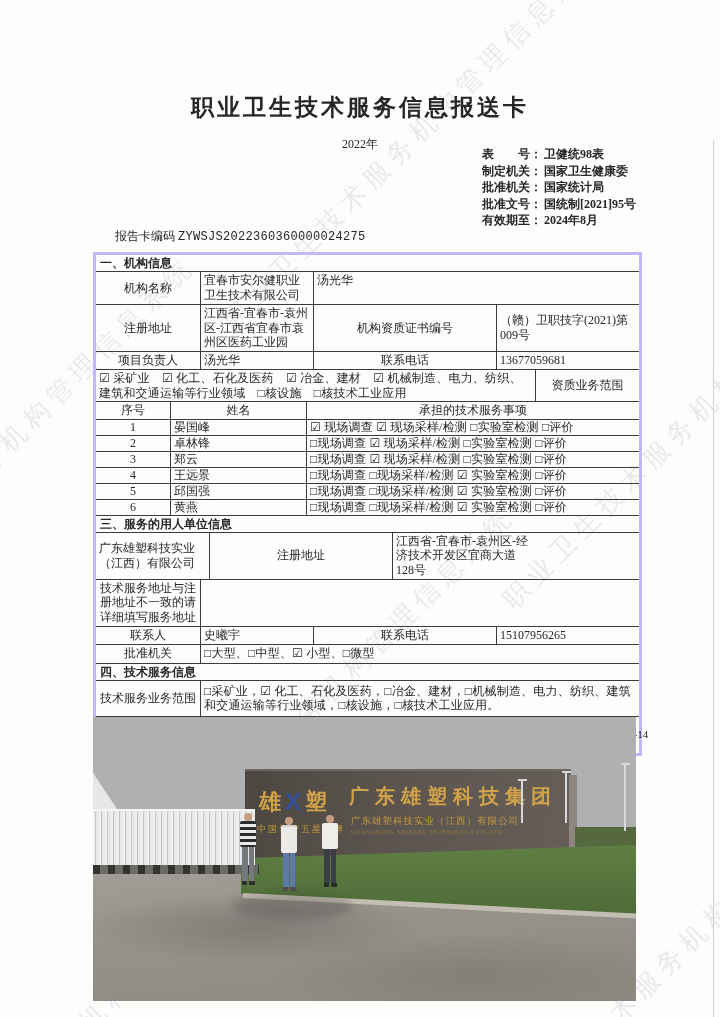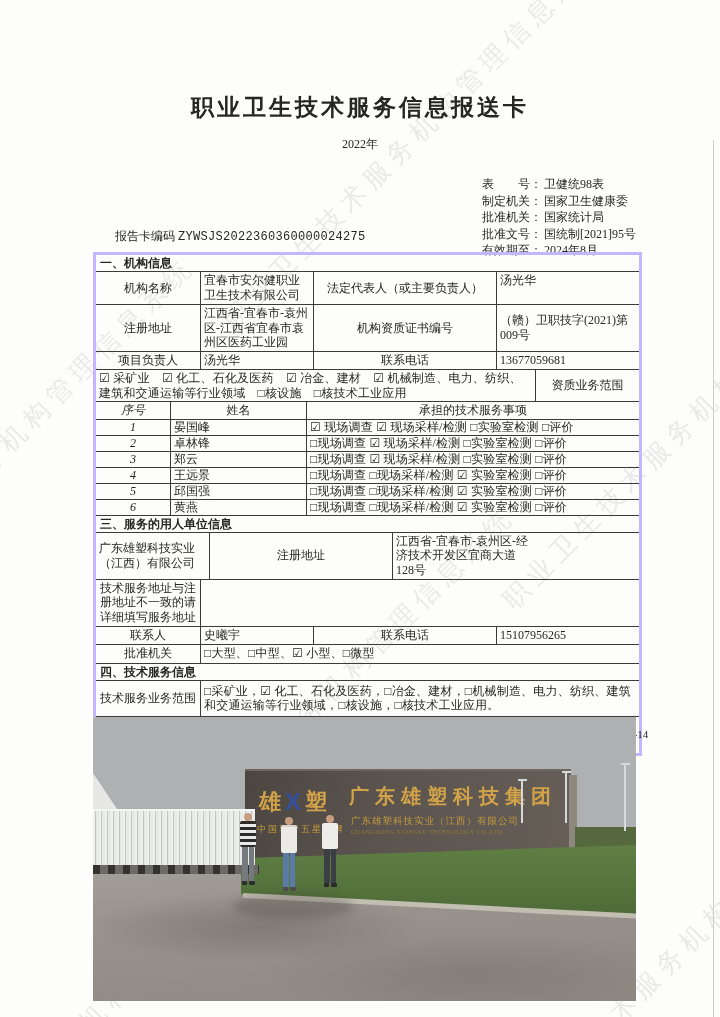--- a/index.html
+++ b/index.html
@@ -10,39 +10,39 @@
   .wm{position:absolute;white-space:nowrap;font-size:26px;letter-spacing:7px;
       color:rgba(140,142,146,0.18);transform:rotate(-45deg);z-index:1;
       font-family:"Liberation Sans","DejaVu Sans",sans-serif;}
 
   .content{position:absolute;inset:0;z-index:2;}
 
   .doc-title{position:absolute;left:0;top:92px;width:100%;text-align:center;
       font-size:23px;font-weight:bold;letter-spacing:3px;}
   .doc-year{position:absolute;left:0;top:136px;width:100%;text-align:center;font-size:12px;}
 
-  .meta{position:absolute;left:480px;top:176px;font-size:12px;line-height:16.5px;}
+  .meta{position:absolute;left:480px;top:146px;font-size:12px;line-height:16.5px;font-weight:bold;}
   .meta .ml{display:flex;}
   .meta .ml .lab{width:64px;}
 
   .report-code{position:absolute;left:115px;top:228px;font-size:12px;}
   .report-code .code{font-family:Liberation Mono, monospace;letter-spacing:0.3px;}
 
   
   .tbl{position:absolute;left:93px;top:252px;width:543px;border:3px solid #c4b5fd;
        font-size:12px;line-height:1.22;background:transparent;}
   .row{display:flex;border-top:1px solid #3b3b3b;align-items:stretch;}
   .row:first-child{border-top:none;}
   .c{border-left:1px solid #3b3b3b;padding:1px 3px;box-sizing:border-box;overflow:hidden;}
   .c:first-child{border-left:none;}
   .lab{display:flex;align-items:center;justify-content:center;text-align:center;}
   .val{display:flex;align-items:center;text-align:left;}
   .sec{font-weight:bold;padding:1px 4px;height:16px;line-height:15px;}
   .w1{width:104px;} .w2{width:113px;} .w3{width:183px;} .w4{width:143px;}
-  .s1{width:74px;font-style:italic;} .s2{width:136px;} .s3{width:333px;}
+  .s1{width:74px;} .s2{width:136px;} .s3{width:333px;}
   .t1{width:104px;} .t2{width:93px;} .t3{width:135px;} .t4{width:93px;} .t5{width:72px;} .t6{width:46px;}
   .prow .c{height:15px;line-height:14px;padding:0 3px;}
   .chk{letter-spacing:0.2px;}
   .num{word-break:break-all;}
   .nowrapcell{white-space:nowrap;overflow:visible;font-size:11px;}
 
   
   .photo{position:absolute;left:93px;top:717px;width:543px;height:284px;overflow:hidden;background:#aeb0b2;}
   .sky{position:absolute;inset:0;
     background:
@@ -147,21 +147,20 @@
     </div>
 
     <div class="tbl">
 
       <div class="row">
           <div class="c sec" style="width:543px">一、机构信息</div>
         </div>
       <div class="row" style="min-height:32px">
         <div class="c lab w1">机构名称</div>
         <div class="c val w2">宜春市安尔健职业卫生技术有限公司</div>
-        <div class="c lab w3">法定代表人（或主要负责人）</div>
         <div class="c w4">汤光华</div>
       </div>
       <div class="row" style="min-height:38px">
         <div class="c lab w1">注册地址</div>
         <div class="c val w2">江西省-宜春市-袁州区-江西省宜春市袁州区医药工业园</div>
         <div class="c lab w3">机构资质证书编号</div>
         <div class="c val w4">（赣）卫职技字(2021)第009号</div>
       </div>
       <div class="row" style="min-height:17px">
         <div class="c lab w1">项目负责人</div>

